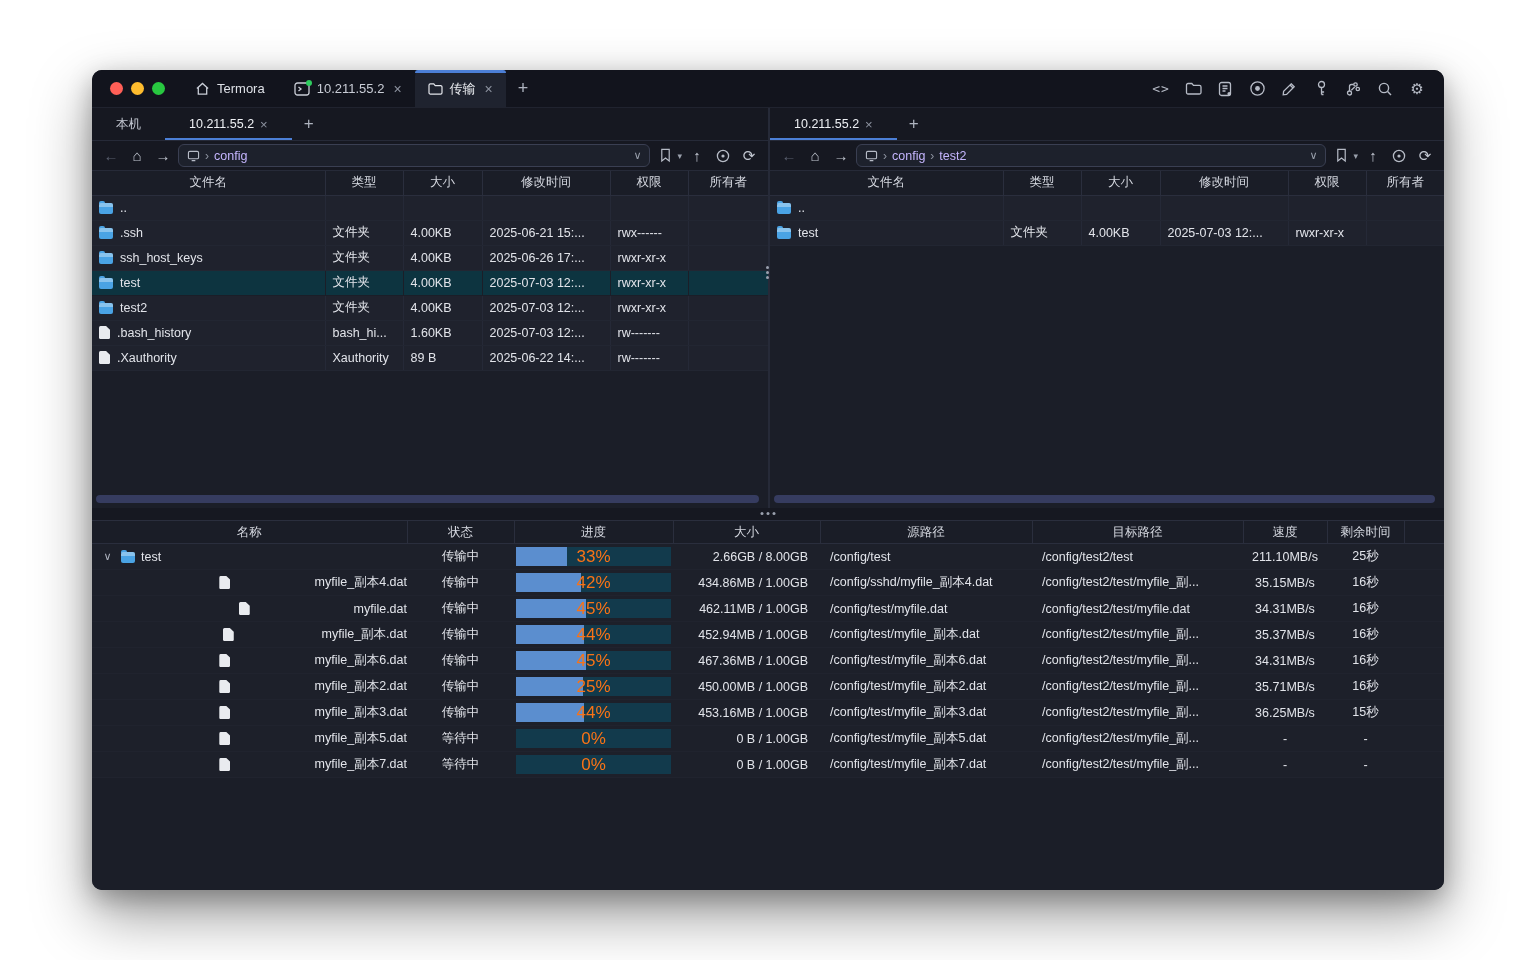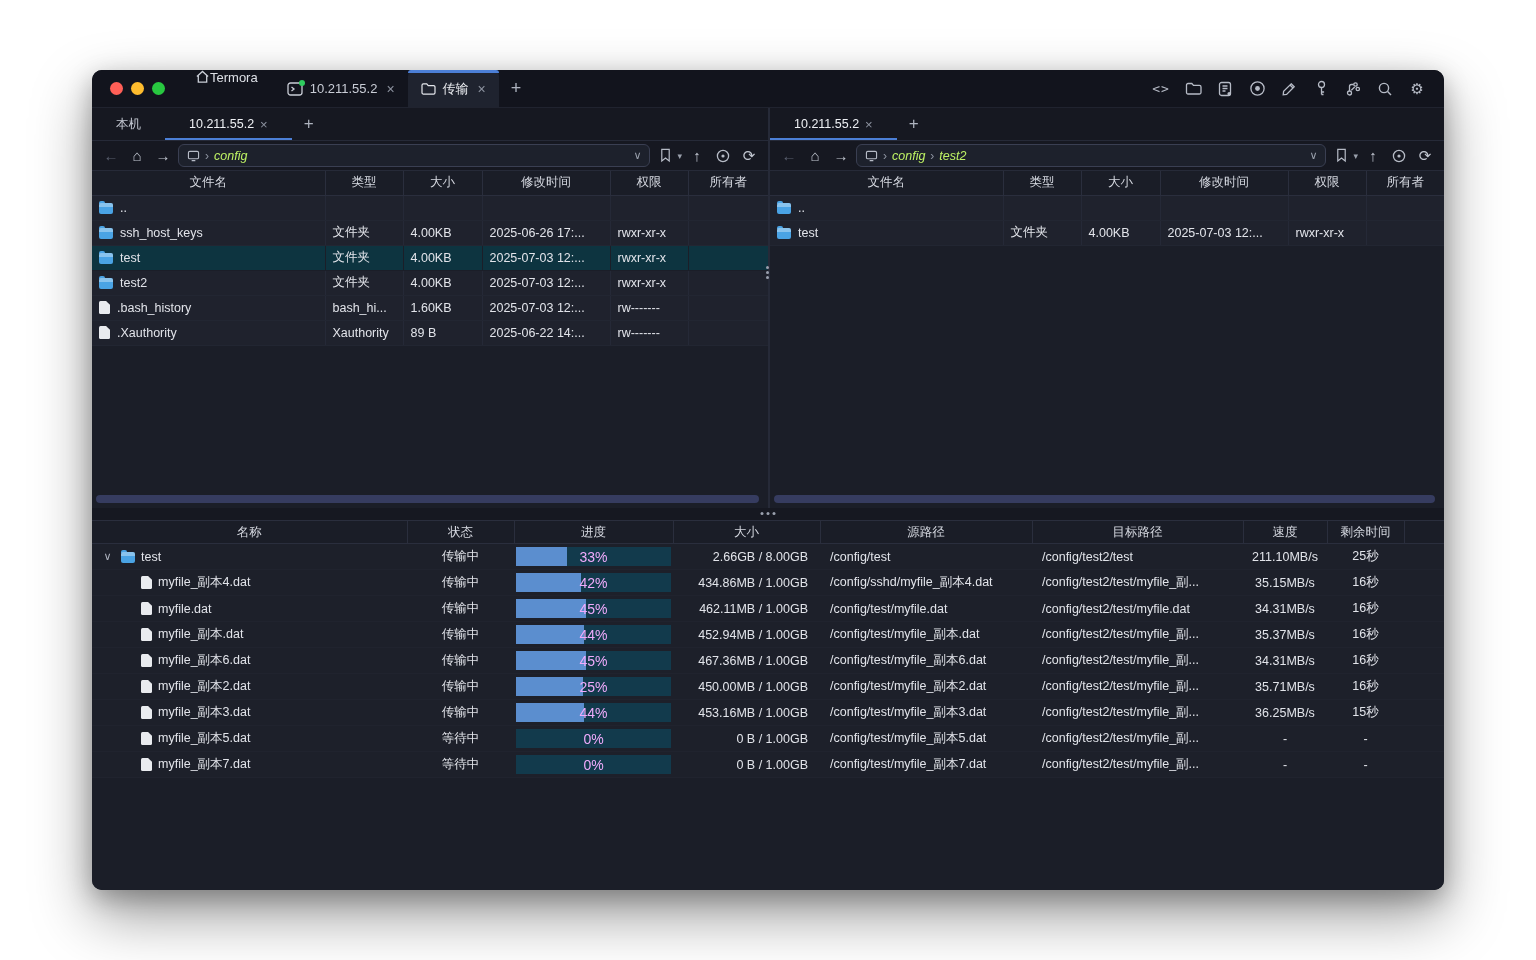--- a/index.html
+++ b/index.html
@@ -8,21 +8,21 @@
     position:absolute; left:92px; top:70px; width:1352px; height:820px;
     background:#161821; border-radius:10px; overflow:hidden;
     box-shadow:0 25px 60px rgba(0,0,0,.4), 0 8px 24px rgba(0,0,0,.25);
     color:#dfe2e9; font-size:12.5px;
   }
   
   .titlebar { height:38px; background:#12141d; display:flex; align-items:stretch; border-bottom:1px solid #20232f; }
   .traffic { display:flex; align-items:center; gap:8px; padding:0 14px 0 18px; }
   .tl { width:13px; height:13px; border-radius:50%; }
   .tl.red{ background:var(--traffic-red,#ff5f57);} .tl.yellow{ background:var(--traffic-yellow,#febc2e);} .tl.green{ background:var(--traffic-green,#28c840);}
-  .home-group { display:flex; align-items:flex-start; padding:0 16px; color:#dde0e6; font-size:13px; }
+  .home-group { display:flex; align-items:center; gap:7px; padding:0 16px; color:#dde0e6; font-size:13px; }
   .apptab { display:flex; align-items:center; gap:7px; padding:0 13px; font-size:13px; color:#c9cdd6; position:relative; }
   .apptab .close { color:#8d93a0; font-size:14px; margin-left:2px; cursor:default; }
   .apptab.active { background:#1f232f; color:#eceef2; border-radius:6px 6px 0 0; margin-top:0; }
   .apptab.active::before { content:""; position:absolute; left:0; right:0; top:0; height:3px; background:var(--accent,#4c7fd6); border-radius:3px 3px 0 0; }
   .term-ico { position:relative; width:16px; height:14px; }
   .term-ico svg { display:block; }
   .term-dot { position:absolute; right:-2px; top:-2px; width:6px; height:6px; border-radius:50%; background:#2ecc5e; }
   .newtab-btn { display:flex; align-items:center; padding:0 12px; font-size:18px; color:#aeb3bf; }
   .tb-spacer { flex:1; }
   .tb-icons { display:flex; align-items:center; gap:10px; padding-right:16px; }
@@ -45,21 +45,21 @@
   .subtab.active::after { content:""; position:absolute; left:0; right:0; bottom:0; height:2.5px; background:var(--accent,#4c7fd6); }
   .subtab .close { color:#8d93a0; font-size:13px; }
   .subtab-plus { display:flex; align-items:center; padding:0 12px; font-size:17px; color:#aeb3bf; }
   
   .ptoolbar { height:30px; display:flex; align-items:center; gap:4px; padding:0 8px; background:#161821; border-bottom:1px solid #262a38; }
   .nav-btn { width:22px; height:22px; display:flex; align-items:center; justify-content:center; font-size:15px; color:#c2c7d1; }
   .nav-btn.dim { color:#5b6070; }
   .pathbox { flex:1; height:23px; background:#1d212c; border:1px solid #3a3f52; border-radius:6px; display:flex; align-items:center; padding:0 8px; gap:5px; min-width:0; }
   .pathbox .crumbs { display:flex; align-items:center; gap:5px; flex:1; min-width:0; }
   .crumb-sep { color:#8d93a0; font-size:12px; }
-  .crumb { color:#bef264; font-size:12.5px; white-space:nowrap;font-style:italic; }
+  .crumb { color:#c4b5fd; font-size:12.5px; white-space:nowrap; }
   .path-dd { color:#9aa0ac; font-size:11px; }
   .mini { display:flex; align-items:center; justify-content:center; color:#b6bbc6; }
   .bm-dd { font-size:9px; color:#9aa0ac; margin-left:-3px; }
   
   .ftable-wrap { flex:1; position:relative; overflow:hidden; background:#1b1e28; }
   table { border-collapse:collapse; table-layout:fixed; width:100%; }
   .ftable th { height:24px; font-weight:normal; color:#d6d9e1; font-size:12.5px; background:#1a1d27; border-right:1px solid #2a2e3d; border-bottom:1px solid #2a2e3d; text-align:center; }
   .ftable th:last-child { border-right:none; }
   .ftable td { height:25px; padding:0 7px; border-right:1px solid #252937; border-bottom:1px solid #222632; color:#e2e4ea; font-size:12.5px; white-space:nowrap; overflow:hidden; background:#1f222d; }
   .ftable td:last-child { border-right:none; }
@@ -74,27 +74,27 @@
   
   .hsplit { height:12px; background:#161821; position:relative; }
   .hsplit .grip { position:absolute; top:4px; left:50%; transform:translateX(-50%); display:flex; gap:3px; }
   
   .transfer { height:448px; background:#1b1e28; display:flex; flex-direction:column; }
   .ttable th { height:23px; font-weight:normal; color:#d6d9e1; font-size:12.5px; background:#1a1d27; border-right:1px solid #2a2e3d; border-bottom:1px solid #2a2e3d; border-top:1px solid #2a2e3d; text-align:center; }
   .ttable th:last-child { border-right:none; }
   .ttable td { height:25px; padding:0; color:#e2e4ea; font-size:12.5px; white-space:nowrap; overflow:hidden; background:#1d202a; border-bottom:1px solid #20232e; }
   .tname { display:flex; align-items:center; gap:6px; padding-left:8px; }
   .tname .expander { width:15px; text-align:center; color:#aeb3bf; font-size:11px; flex:0 0 auto; }
-  tr[data-level="1"] .tname { padding-left:28px; }
+  tr[data-level="1"] .tname { padding-left:28px;justify-content:space-between; }
   .c-center { text-align:center; }
   .c-right { text-align:right; padding-right:12px !important; }
   .c-left { padding-left:10px !important; }
   .ptrack { position:relative; height:19px; margin:3px 2px; background:var(--progress-track,#123a4c); overflow:hidden; }
   .pfill { position:absolute; left:0; top:0; bottom:0; background:var(--progress-fill,#5b8ecf); }
-  .ptext { position:absolute; inset:0; display:flex; align-items:center; justify-content:center; color:#f0abfc; font-size:14px; }
+  .ptext { position:absolute; inset:0; display:flex; align-items:center; justify-content:center; color:#f97316; font-size:17px; }
 </style>
 </head>
 <body>
 
 <div class="window">
 
   <div class="titlebar">
     <div class="traffic">
       <span class="tl red"></span>
       <span class="tl yellow"></span>
@@ -259,20 +259,33 @@
                   </span>
                 </td>
                 <td></td>
                 <td></td>
                 <td></td>
                 <td></td>
                 <td></td>
               </tr>
 
 
+              <tr data-state="">
+                <td>
+                  <span class="namecell">
+                    <span class="ficon" data-icon="folder"></span>
+                    <span>.ssh</span>
+                  </span>
+                </td>
+                <td>文件夹</td>
+                <td>4.00KB</td>
+                <td>2025-06-21 15:...</td>
+                <td>rwx------</td>
+                <td></td>
+              </tr>
 
               <tr data-state="">
                 <td>
                   <span class="namecell">
                     <span class="ficon" data-icon="folder"></span>
                     <span>ssh_host_keys</span>
                   </span>
                 </td>
                 <td>文件夹</td>
                 <td>4.00KB</td>

